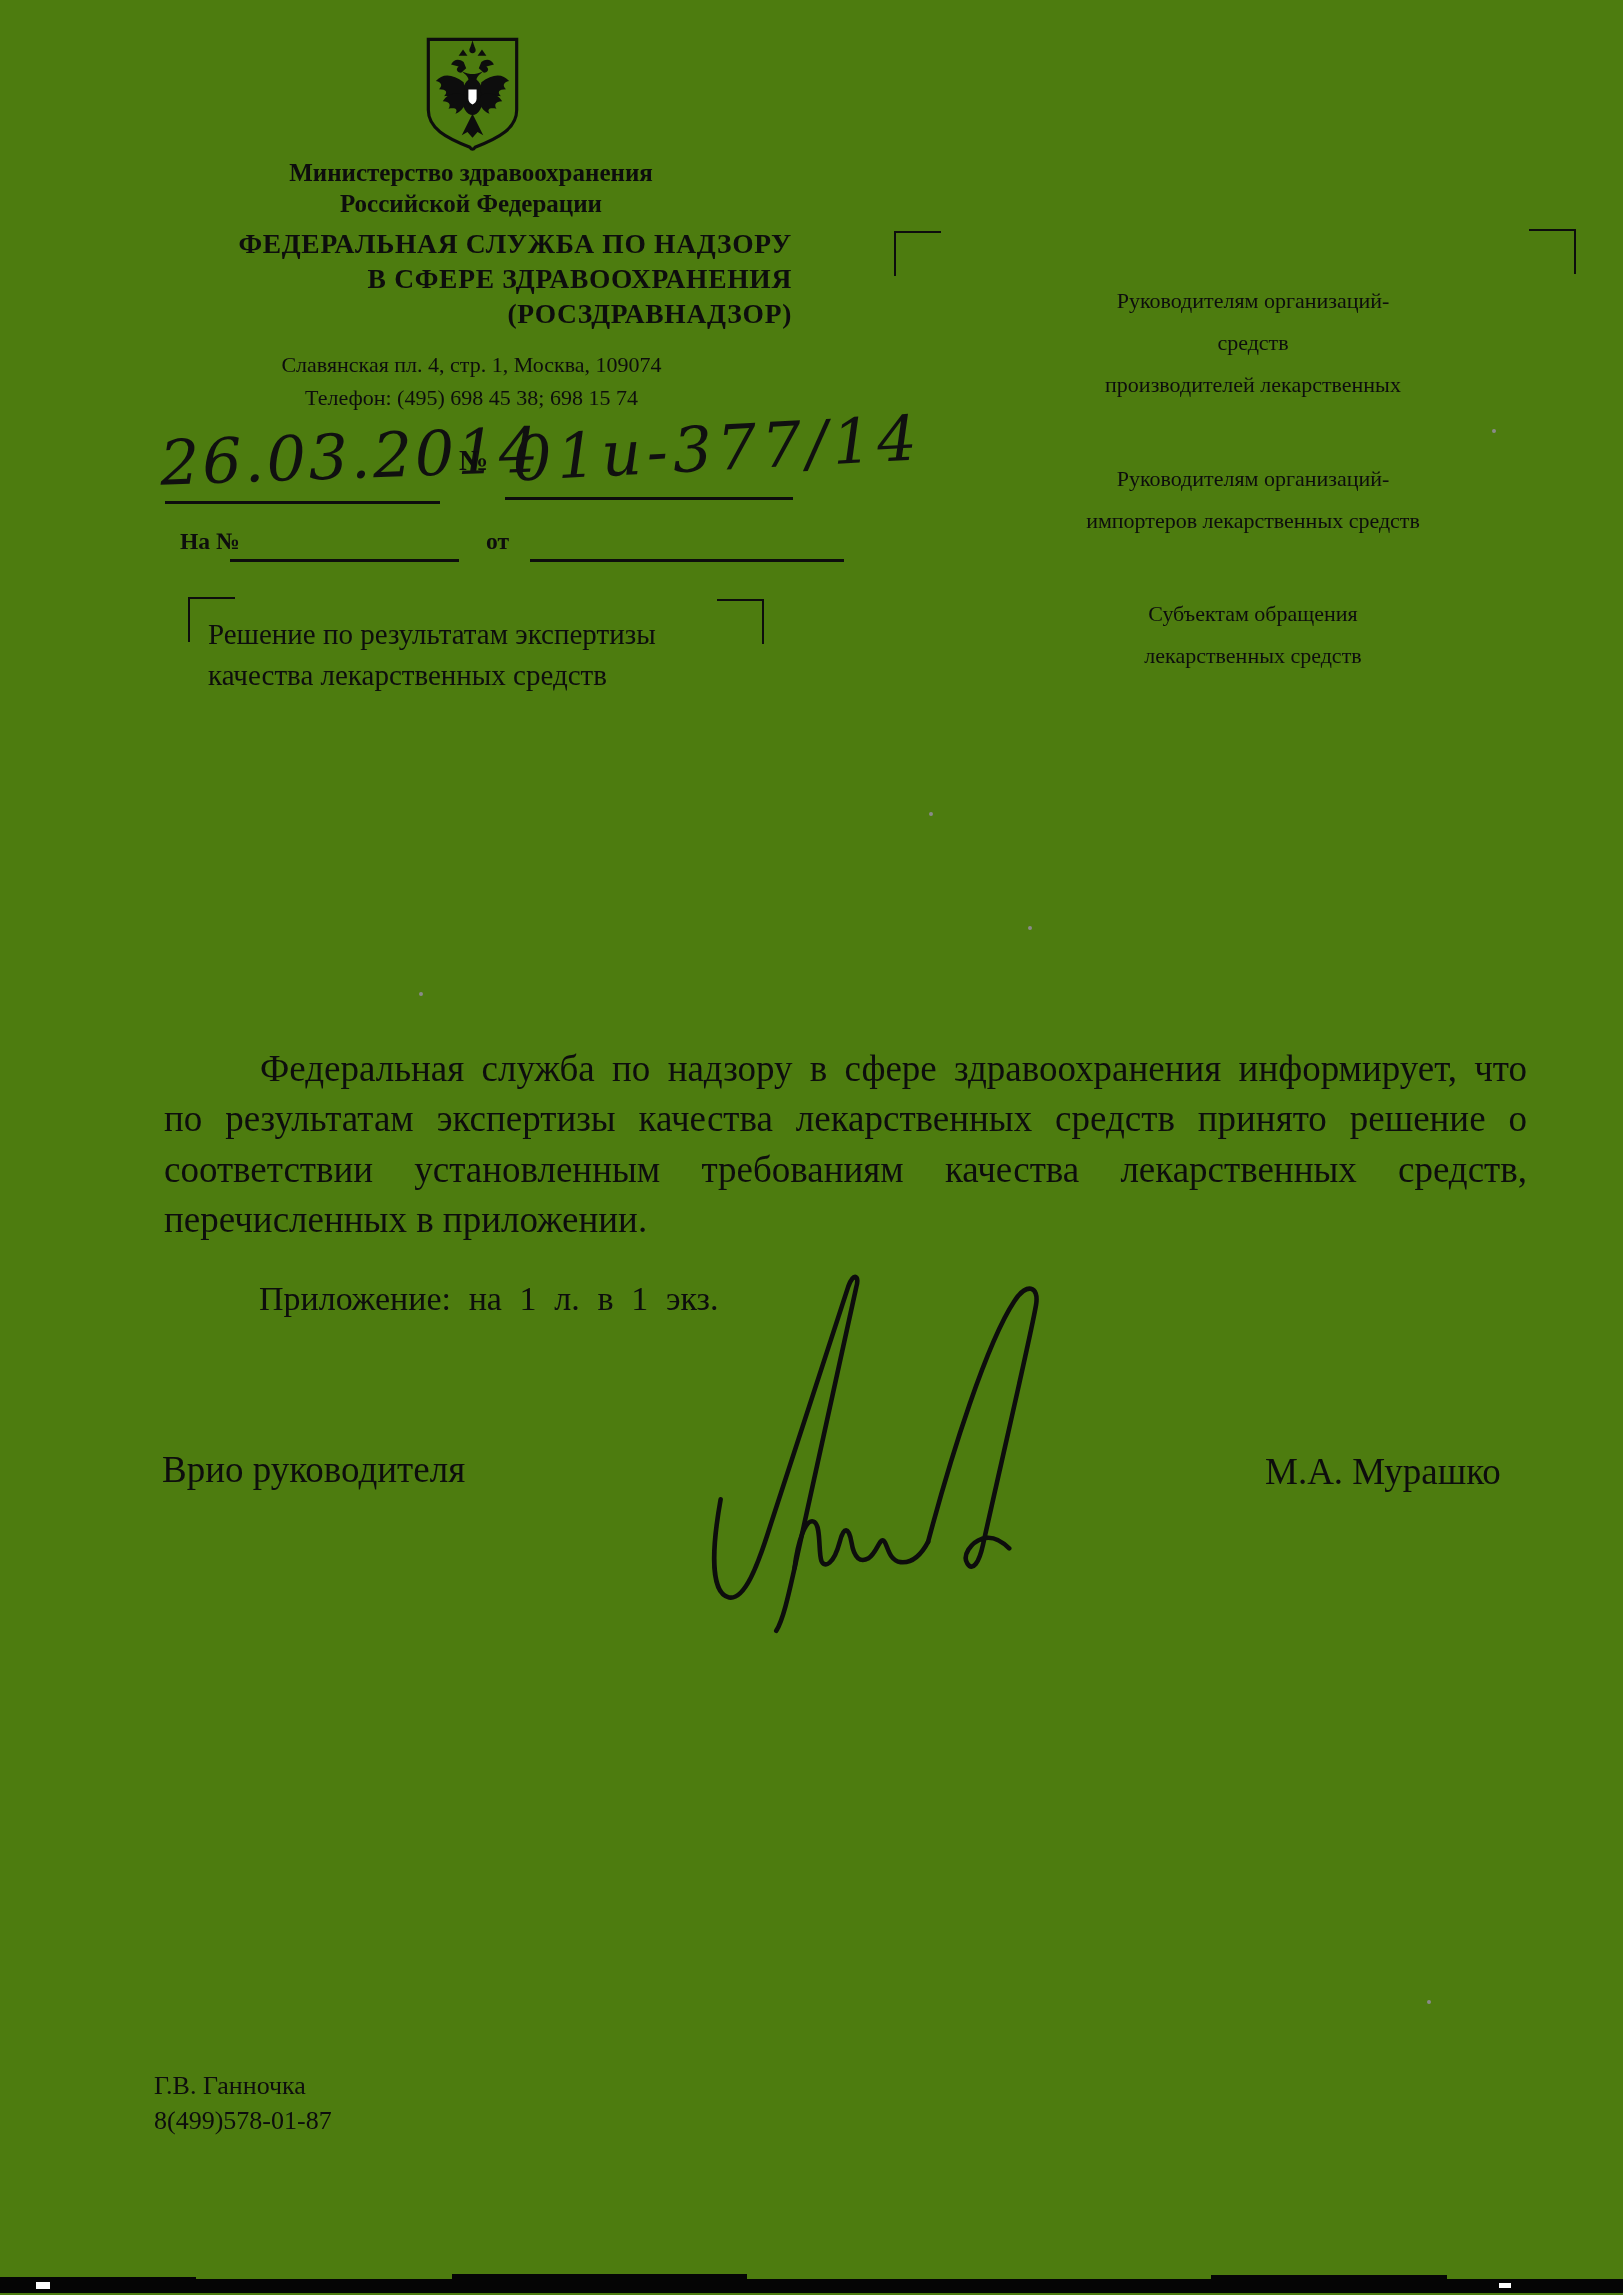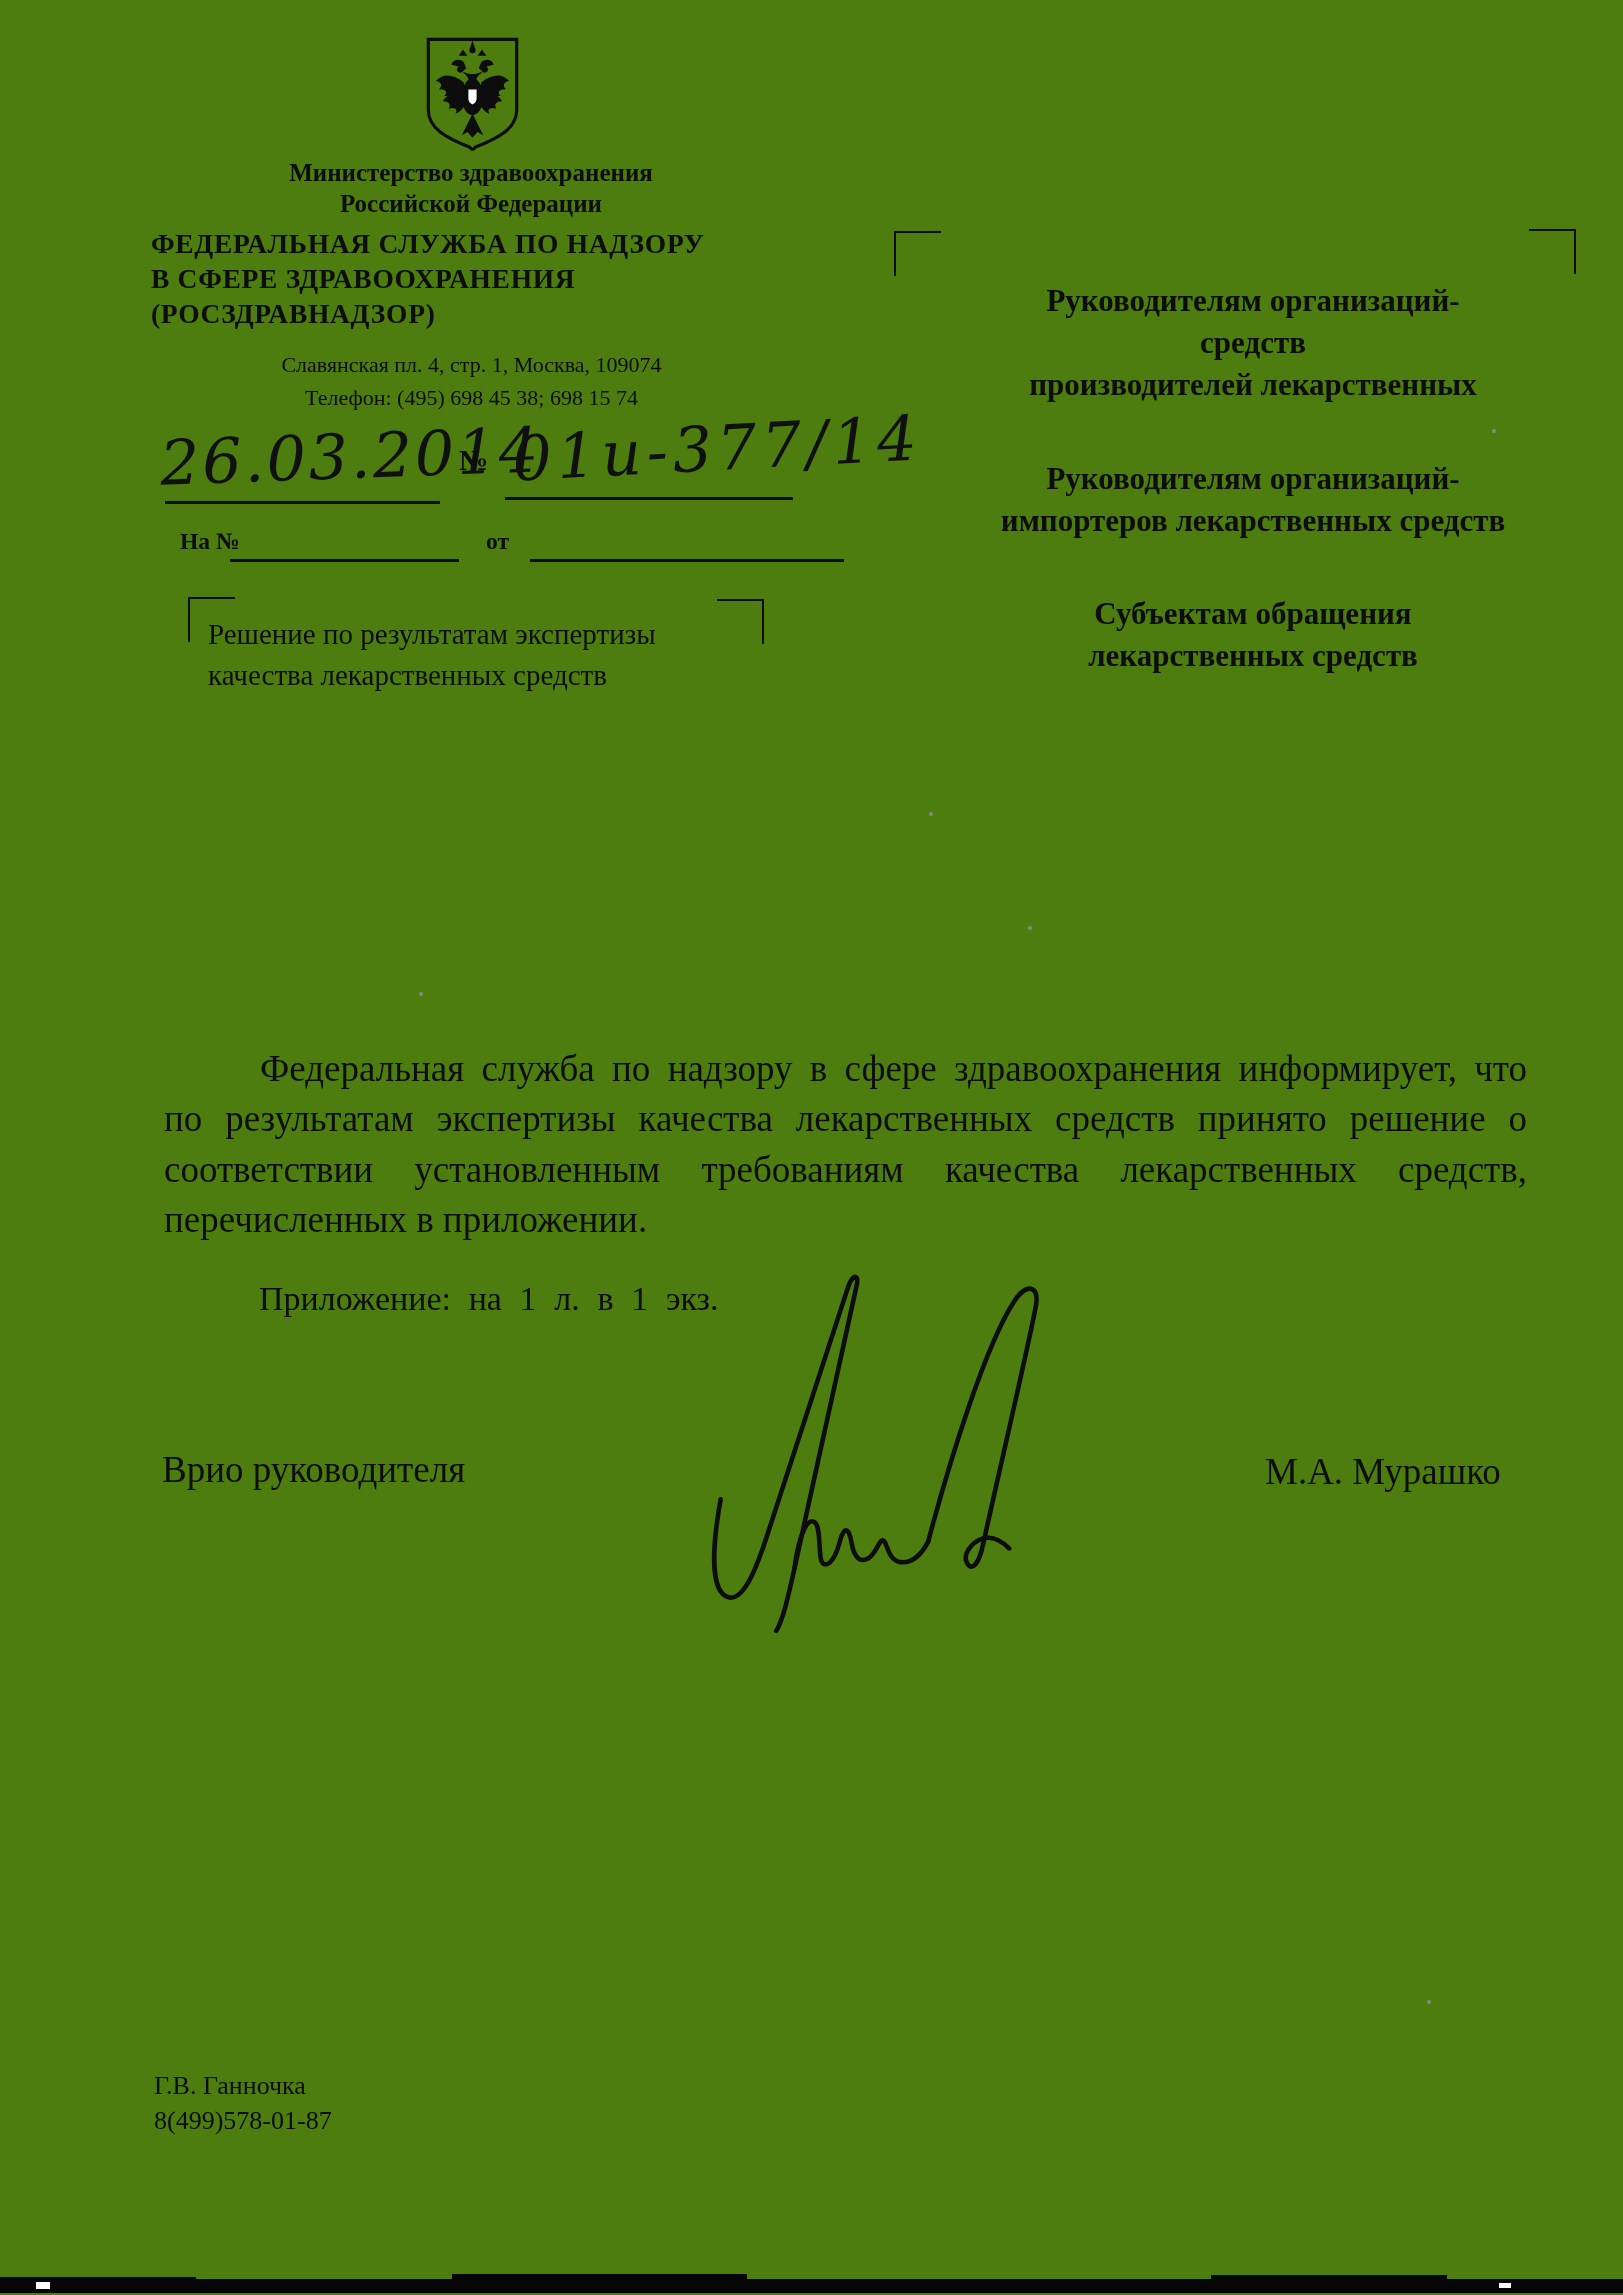--- a/index.html
+++ b/index.html
@@ -8,40 +8,40 @@
     width:1623px;height:2295px;
     background:#4d7c0f;
     font-family:"Liberation Serif","DejaVu Serif",serif;
     color:#0d0d0d;
     overflow:hidden;
   }
   .abs{position:absolute;}
 
   
   .ministry{left:183px;top:157px;width:576px;font-size:25px;line-height:31px;font-weight:bold;text-align:center;}
-  .service{left:151px;top:226px;width:641px;font-size:27.5px;line-height:35px;font-weight:bold;text-align:left;letter-spacing:0.7px;}
+  .service{left:151px;top:226px;width:641px;font-size:27.5px;line-height:35px;font-weight:bold;text-align:right;letter-spacing:0.7px;}
   .addr{left:151px;top:348px;width:641px;font-size:22px;line-height:33px;text-align:center;}
 
   
   .hw{font-family:"DejaVu Serif","Liberation Serif",serif;font-style:italic;color:#101010;white-space:nowrap;}
   .hw-date{left:160px;top:420px;font-size:62px;transform:rotate(-2deg);letter-spacing:2.6px;}
   .hw-num{left:512px;top:412px;font-size:62px;transform:rotate(-3deg);letter-spacing:5.2px;}
   .num-sign{left:459px;top:444px;font-size:29px;font-weight:bold;}
   .uline{background:#0d0d0d;height:3.3px;}
   .thinline{background:#0d0d0d;height:2.6px;}
   .ref-label{font-size:23.6px;font-weight:bold;}
 
   
   .crn{width:45px;height:43px;border-top:2.6px solid #0d0d0d;}
   .crn.l{border-left:2.6px solid #0d0d0d;}
   .crn.r{border-right:2.6px solid #0d0d0d;}
 
   .subject{left:208px;top:614px;width:563px;font-size:29px;line-height:41px;}
 
-  .recipient{left:929px;width:648px;font-size:31px;line-height:42px;font-weight:bold;text-align:center;}
+  .recipient{left:929px;width:648px;font-size:22px;line-height:42px;font-weight:normal;text-align:center;}
   .rec1{top:280px;}
   .rec2{top:458px;}
   .rec3{top:593px;}
 
   
   .bodyline{left:164px;width:1363px;font-size:37px;line-height:46px;text-align:justify;text-align-last:justify;}
   .bodyline.last{text-align-last:left;}
   .indent{padding-left:96px;box-sizing:border-box;}
 
   .attachment{left:259px;top:1280px;font-size:34px;word-spacing:9.2px;}

